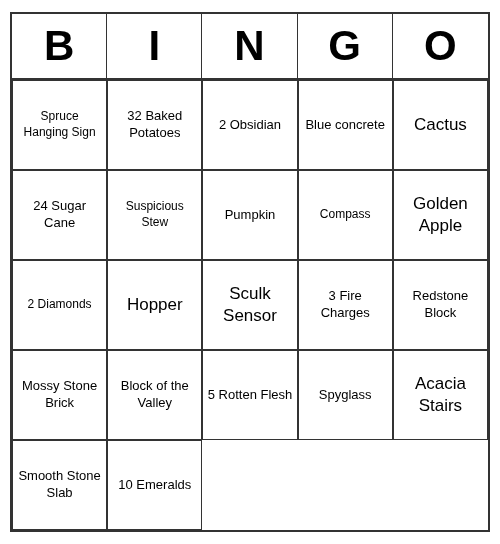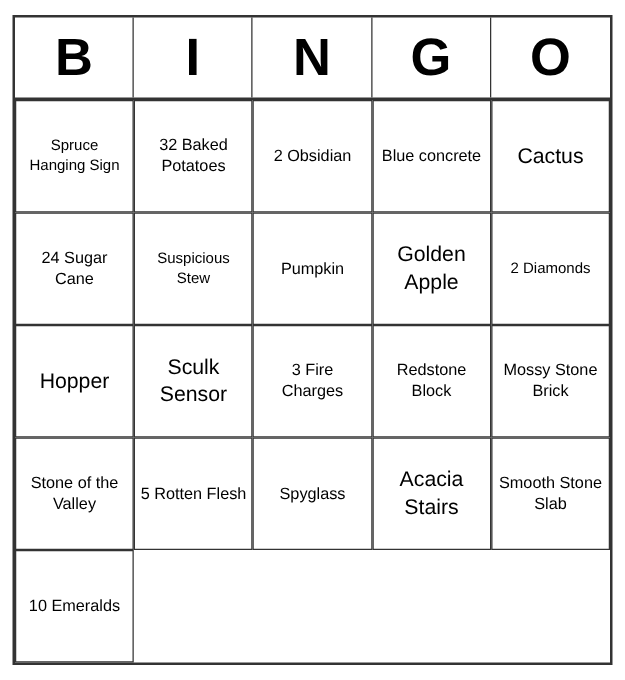--- a/index.html
+++ b/index.html
@@ -72,27 +72,28 @@
     </div>
   <div class="bingo-grid">
   <div class="bingo-cell small-text">Spruce Hanging Sign</div>
       <div class="bingo-cell">32 Baked Potatoes</div>
       <div class="bingo-cell">2 Obsidian</div>
       <div class="bingo-cell">Blue concrete</div>
       <div class="bingo-cell medium-text">Cactus</div>
       <div class="bingo-cell">24 Sugar Cane</div>
       <div class="bingo-cell small-text">Suspicious Stew</div>
       <div class="bingo-cell">Pumpkin</div>
+      <div class="bingo-cell small-text">Compass</div>
       <div class="bingo-cell medium-text">Golden Apple</div>
       <div class="bingo-cell small-text">2 Diamonds</div>
       <div class="bingo-cell medium-text">Hopper</div>
       <div class="bingo-cell medium-text">Sculk Sensor</div>
       <div class="bingo-cell">3 Fire Charges</div>
       <div class="bingo-cell">Redstone Block</div>
       <div class="bingo-cell">Mossy Stone Brick</div>
-      <div class="bingo-cell">Stone of the Valley</div>
+      <div class="bingo-cell">Block of the Valley</div>
       <div class="bingo-cell">5 Rotten Flesh</div>
       <div class="bingo-cell">Spyglass</div>
       <div class="bingo-cell medium-text">Acacia Stairs</div>
       <div class="bingo-cell">Smooth Stone Slab</div>
       <div class="bingo-cell">10 Emeralds</div>
     </div>
 </div>
 
 </body></html>

